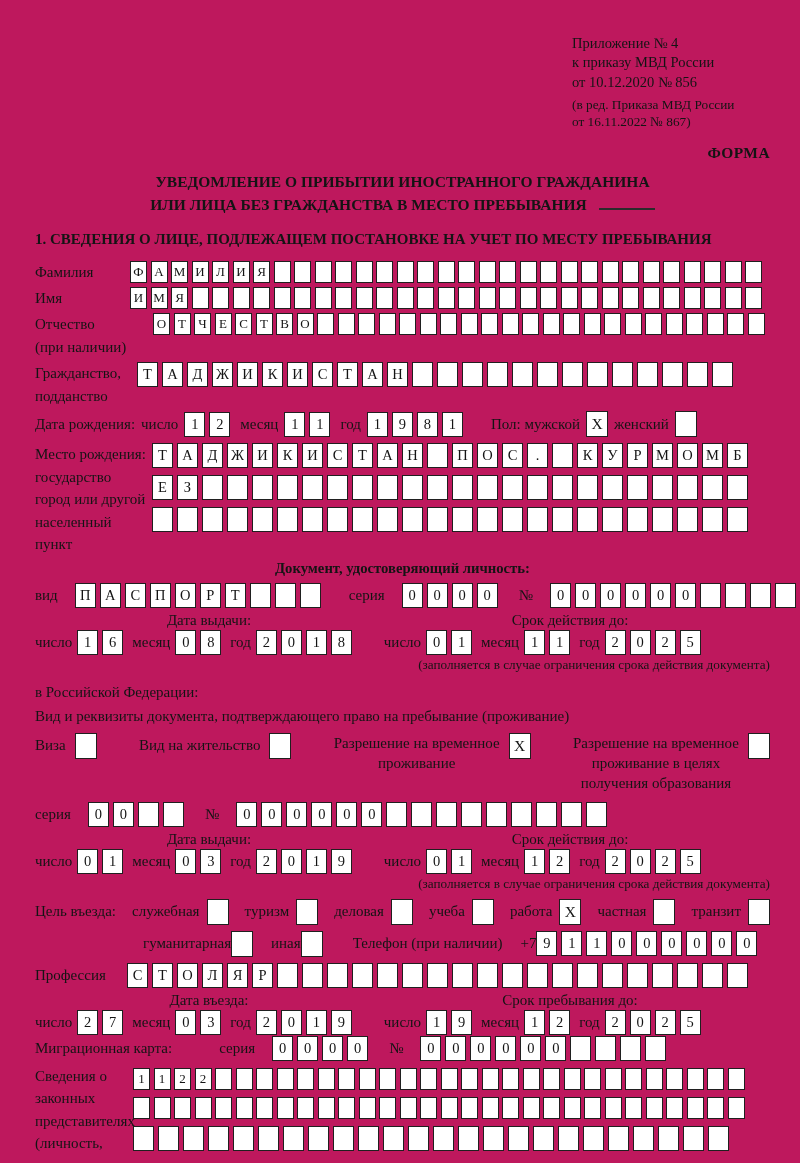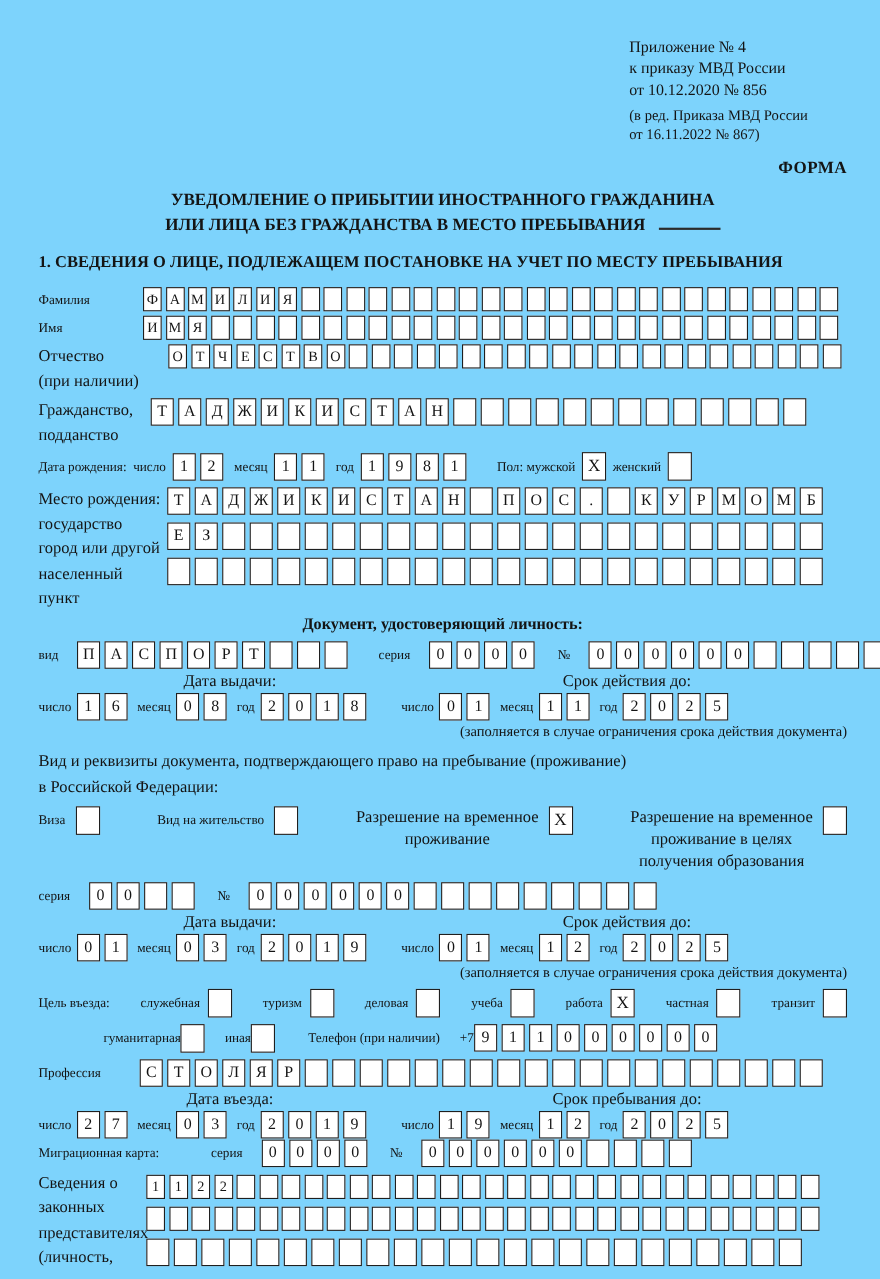--- a/index.html
+++ b/index.html
@@ -1,33 +1,33 @@
 <!DOCTYPE html>
 <html lang="ru"><head>
 <meta charset="utf-8">
 <style>
   html,body{margin:0;padding:0}
   body{
     width:800px;height:1163px;background:#ffffff;
     font-family:"Liberation Serif","DejaVu Serif",serif;color:#141414;
   }
-  .page{box-sizing:border-box;width:800px;height:1163px;padding:34px 30px 8px 35px;overflow:hidden;background:#7dd3fc}
+  .page{box-sizing:border-box;width:800px;height:1163px;padding:34px 30px 8px 35px;overflow:hidden;background:#be185d}
 
   
   .hdr{width:198px;margin-left:auto;font-size:14.5px;line-height:1.33}
   .amend{font-size:13.3px;margin-top:4px;line-height:1.3}
   .forma{text-align:right;font-weight:700;font-size:15.5px;margin-top:14px;letter-spacing:.4px}
   .title{text-align:center;font-weight:700;font-size:15.5px;margin-top:9px;line-height:1.45}
   .blank{display:inline-block;width:56px;border-bottom:2.5px solid #2b2b2b;margin-left:12px}
   .sec1{font-weight:700;font-size:15px;margin:15px 0 13px}
 
   
   .frow{display:flex;align-items:center;margin-bottom:4px}
   .frow.top{align-items:flex-start}
-  .lbl{font-size:12px;flex:0 0 auto}
+  .lbl{font-size:15px;flex:0 0 auto}
   .lblcol{font-size:15px;line-height:1.5;flex:0 0 auto}
   .cells{display:flex;flex:0 0 auto}
   .cell{box-sizing:border-box;flex:0 0 auto;border:1.6px solid #1f1f1f;text-align:center;background:#fff}
   .sm .cell{width:17px;height:22px;margin-right:3.5px;font-size:13px;line-height:19px}
   .lg .cell{width:21px;height:25px;margin-right:4px;font-size:14.5px;line-height:22px}
   .cbox{box-sizing:border-box;display:inline-block;width:22px;height:26px;border:1.6px solid #1f1f1f;
         text-align:center;font-size:15.5px;line-height:23px;background:#fff;flex:0 0 auto}
   .w95{width:95px}.w118{width:118px}.w102{width:102px}.w117{width:117px}.w92{width:92px}.w98{width:98px}
 
   .cellrows .cells{margin-bottom:7px}
@@ -45,21 +45,21 @@
   .note{text-align:right;font-size:13.2px;margin:2px 0 7px}
 
   .intro{font-size:15px;line-height:1.6}
   .optrow{display:flex;align-items:flex-start;justify-content:space-between;margin:5px 0 8px}
   .opt{display:flex;align-items:flex-start;gap:9px}
   .opt.c{align-items:center}
   .optlines{text-align:center;font-size:15px;line-height:1.35}
 
   .purpose{display:flex;align-items:center;justify-content:space-between;margin-bottom:6px}
   .purpose .opt{align-items:center;gap:7px}
-  .purpose2{display:flex;align-items:center;gap:0;margin:0 0 6px 59px}
+  .purpose2{display:flex;align-items:center;gap:0;margin:0 0 6px 108px}
   .ml18{margin-left:18px}.ml30{margin-left:30px}
 
   .rep{display:flex;align-items:flex-start;margin-top:2px}
   .rep .rows .cells{margin-bottom:7px}
 </style>
 </head>
 <body>
 
 <div class="page">
 
@@ -418,22 +418,22 @@
       <span class="cells lg">
           <span class="cell">2</span>
           <span class="cell">0</span>
           <span class="cell">2</span>
           <span class="cell">5</span>
         </span>
     </span>
   </div>
   <div class="note">(заполняется в случае ограничения срока действия документа)</div>
 
+  <div class="intro">в Российской Федерации:</div>
   <div class="intro">Вид и реквизиты документа, подтверждающего право на пребывание (проживание)</div>
-  <div class="intro">в Российской Федерации:</div>
 
   <div class="optrow">
     <span class="opt c">
       <span class="lbl">Виза</span>
       <span class="cbox"></span>
     </span>
     <span class="opt c">
       <span class="lbl">Вид на жительство</span>
       <span class="cbox"></span>
     </span>

